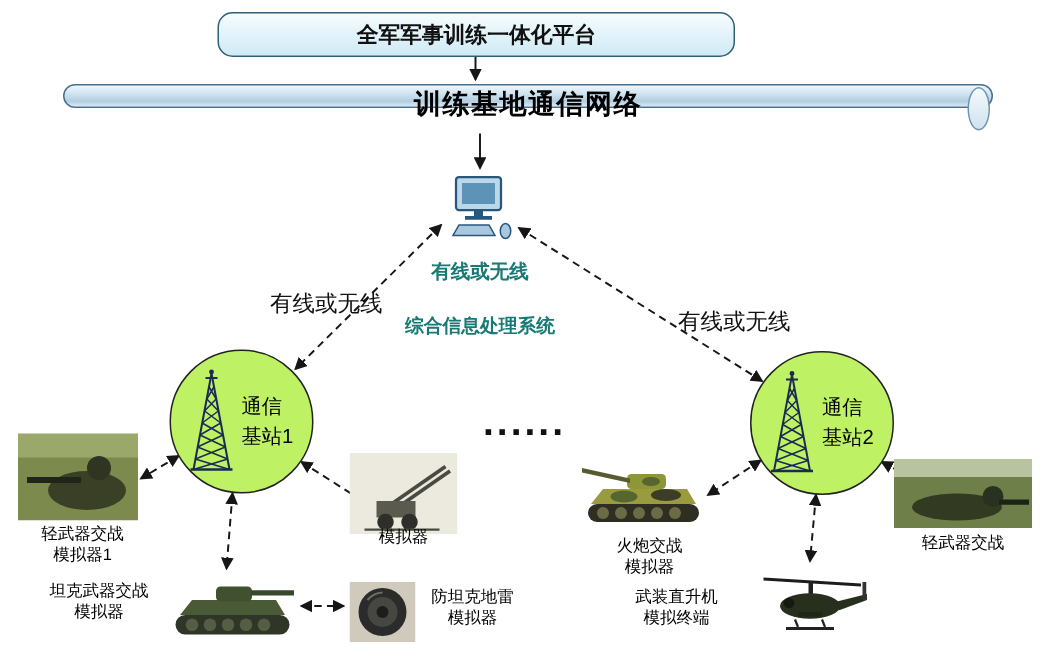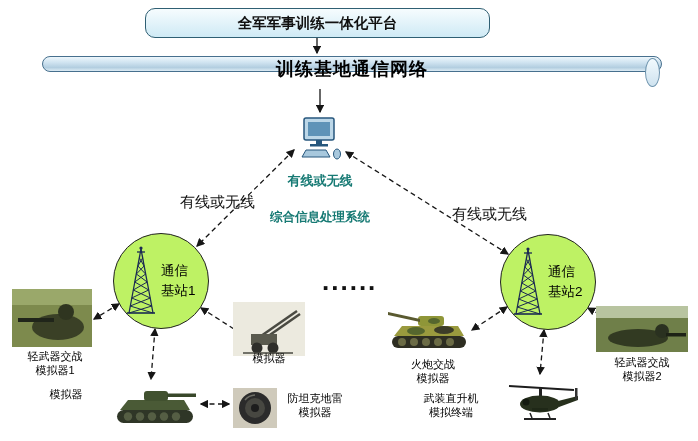--- a/index.html
+++ b/index.html
@@ -166,20 +166,21 @@
     <circle cx="16" cy="33.5" r="4.2" fill="#555e44"></circle>
     <circle cx="28" cy="33.5" r="4.2" fill="#555e44"></circle>
     <circle cx="40" cy="33.5" r="4.2" fill="#555e44"></circle>
     <circle cx="52" cy="33.5" r="4.2" fill="#555e44"></circle>
     <circle cx="64" cy="33.5" r="4.2" fill="#555e44"></circle>
     <polygon points="8,27 78,27 72,17 16,17" fill="#4a5a36"></polygon>
     <rect x="32" y="8" width="24" height="10" rx="3" fill="#41512f"></rect>
     <rect x="55" y="10.5" width="29" height="3.5" fill="#39482a"></rect>
   </svg>
   <div class="dev-label" style="left:22px;top:387px;width:88px">
+    <span>坦克武器交战</span>
     <span>模拟器</span>
   </div>
 
   <svg class="dev-img" style="left:233px;top:388px" width="44" height="40" viewBox="0 0 44 40">
     <rect width="44" height="40" fill="#cfcabb"></rect>
     <circle cx="22" cy="20" r="16" fill="#2b2b2b"></circle>
     <circle cx="22" cy="20" r="10" fill="#474741"></circle>
     <circle cx="22" cy="20" r="4" fill="#1d1d1d"></circle>
     <path d="M12,12 a14,14 0 0 1 10,-5" stroke="#6e6e66" stroke-width="1.5" fill="none"></path>
   </svg>
@@ -226,16 +227,15 @@
 
   <svg class="dev-img" style="left:596px;top:306px" width="92" height="46" viewBox="0 0 92 46">
     <rect width="92" height="46" fill="#6f7f49"></rect>
     <rect width="92" height="12" fill="#b8c4a0"></rect>
     <ellipse cx="42" cy="32" rx="30" ry="9" fill="#323a22"></ellipse>
     <circle cx="66" cy="25" r="7" fill="#2a3120"></circle>
     <rect x="70" y="27" width="20" height="3.5" fill="#1d2216"></rect>
   </svg>
   <div class="dev-label" style="left:598px;top:355px;width:88px">
     <span>轻武器交战</span>
-    <span>模拟器2</span>
   </div>
 
 </div>
 
 </body></html>

